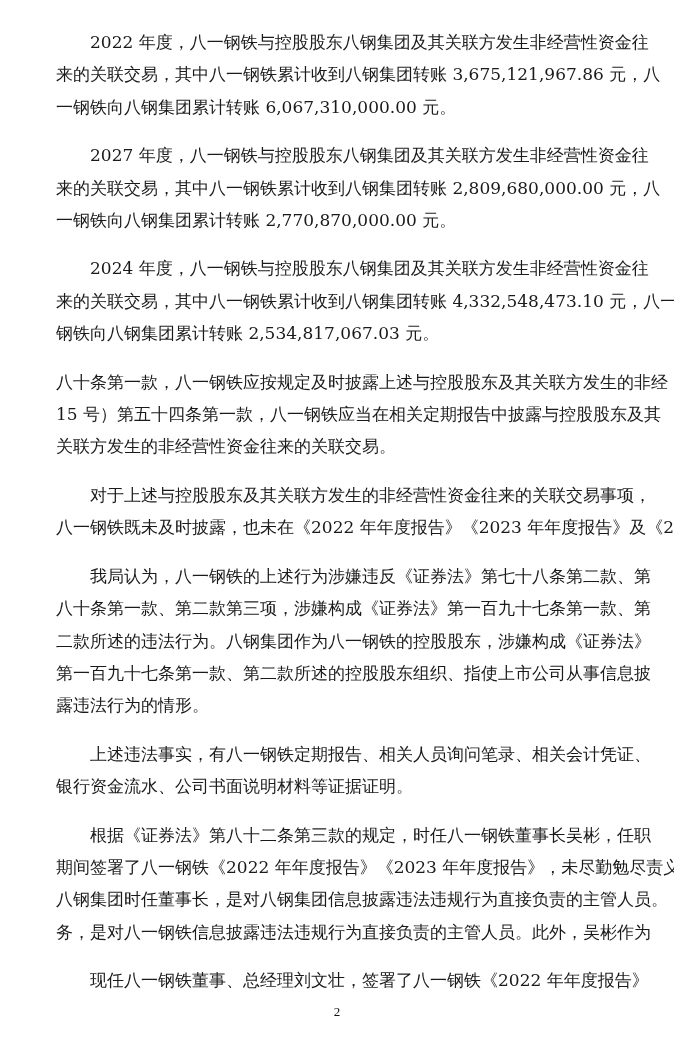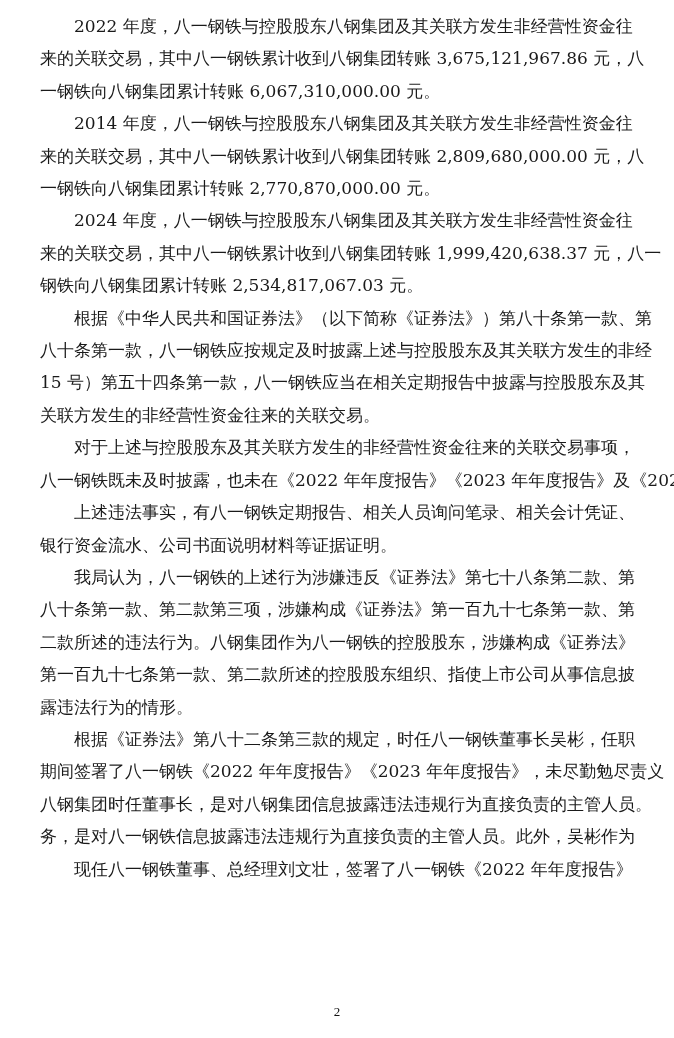--- a/index.html
+++ b/index.html
@@ -3,74 +3,73 @@
 <meta charset="utf-8">
 <style>
   html, body { margin: 0; padding: 0; background: #ffffff; }
   body { width: 674px; height: 1038px; position: relative; overflow: hidden; }
   .page {
     position: absolute; left: 40px; top: 10px; width: 590px;
     font-family: "DejaVu Serif", "Liberation Serif", serif;
     color: #1a1a1a; font-size: 17px; line-height: 32.4px;
     text-align: justify;
   }
-  .para { margin: 0; text-indent: 34px; text-align: justify; }
+  .para { margin: 16px; text-indent: 34px; text-align: justify; }
   .line { display: block; white-space: nowrap; text-align: justify; text-align-last: justify; }
   .line.last { text-align-last: left; }
   .pageno {
     position: absolute; left: 0; width: 674px; top: 1004px; text-align: center;
     font-family: "Liberation Serif", serif; font-size: 13px; color: #111;
   }
 </style>
 </head>
 <body>
 
 <div class="page">
 
   <p class="para">
     <span class="line">2022 年度，八一钢铁与控股股东八钢集团及其关联方发生非经营性资金往</span>
     <span class="line" style="text-indent:0">来的关联交易，其中八一钢铁累计收到八钢集团转账 3,675,121,967.86 元，八</span>
     <span class="line last" style="text-indent:0">一钢铁向八钢集团累计转账 6,067,310,000.00 元。</span>
   </p>
 
   <p class="para">
-    <span class="line">2014 年度，八一钢铁与控股股东八钢集团及其关联方发生非经营性资金往</span>
+    <span class="line">2027 年度，八一钢铁与控股股东八钢集团及其关联方发生非经营性资金往</span>
     <span class="line" style="text-indent:0">来的关联交易，其中八一钢铁累计收到八钢集团转账 2,809,680,000.00 元，八</span>
     <span class="line last" style="text-indent:0">一钢铁向八钢集团累计转账 2,770,870,000.00 元。</span>
   </p>
 
   <p class="para">
     <span class="line">2024 年度，八一钢铁与控股股东八钢集团及其关联方发生非经营性资金往</span>
-    <span class="line" style="text-indent:0">来的关联交易，其中八一钢铁累计收到八钢集团转账 1,999,420,638.37 元，八一</span>
+    <span class="line" style="text-indent:0">来的关联交易，其中八一钢铁累计收到八钢集团转账 4,332,548,473.10 元，八一</span>
     <span class="line last" style="text-indent:0">钢铁向八钢集团累计转账 2,534,817,067.03 元。</span>
   </p>
 
   <p class="para">
-    <span class="line">根据《中华人民共和国证券法》（以下简称《证券法》）第八十条第一款、第</span>
     <span class="line" style="text-indent:0">八十条第一款，八一钢铁应按规定及时披露上述与控股股东及其关联方发生的非经</span>
     <span class="line" style="text-indent:0">15 号）第五十四条第一款，八一钢铁应当在相关定期报告中披露与控股股东及其</span>
     <span class="line last" style="text-indent:0">关联方发生的非经营性资金往来的关联交易。</span>
   </p>
 
   <p class="para">
     <span class="line">对于上述与控股股东及其关联方发生的非经营性资金往来的关联交易事项，</span>
     <span class="line" style="text-indent:0">八一钢铁既未及时披露，也未在《2022 年年度报告》《2023 年年度报告》及《2024</span>
   </p>
 
   <p class="para">
-    <span class="line">上述违法事实，有八一钢铁定期报告、相关人员询问笔录、相关会计凭证、</span>
-    <span class="line last" style="text-indent:0">银行资金流水、公司书面说明材料等证据证明。</span>
-  </p>
-
-  <p class="para">
     <span class="line">我局认为，八一钢铁的上述行为涉嫌违反《证券法》第七十八条第二款、第</span>
     <span class="line" style="text-indent:0">八十条第一款、第二款第三项，涉嫌构成《证券法》第一百九十七条第一款、第</span>
     <span class="line" style="text-indent:0">二款所述的违法行为。八钢集团作为八一钢铁的控股股东，涉嫌构成《证券法》</span>
     <span class="line" style="text-indent:0">第一百九十七条第一款、第二款所述的控股股东组织、指使上市公司从事信息披</span>
     <span class="line last" style="text-indent:0">露违法行为的情形。</span>
+  </p>
+
+  <p class="para">
+    <span class="line">上述违法事实，有八一钢铁定期报告、相关人员询问笔录、相关会计凭证、</span>
+    <span class="line last" style="text-indent:0">银行资金流水、公司书面说明材料等证据证明。</span>
   </p>
 
   <p class="para">
     <span class="line">根据《证券法》第八十二条第三款的规定，时任八一钢铁董事长吴彬，任职</span>
     <span class="line" style="text-indent:0">期间签署了八一钢铁《2022 年年度报告》《2023 年年度报告》，未尽勤勉尽责义</span>
     <span class="line" style="text-indent:0">八钢集团时任董事长，是对八钢集团信息披露违法违规行为直接负责的主管人员。</span>
     <span class="line" style="text-indent:0">务，是对八一钢铁信息披露违法违规行为直接负责的主管人员。此外，吴彬作为</span>
   </p>
 
   <p class="para">

